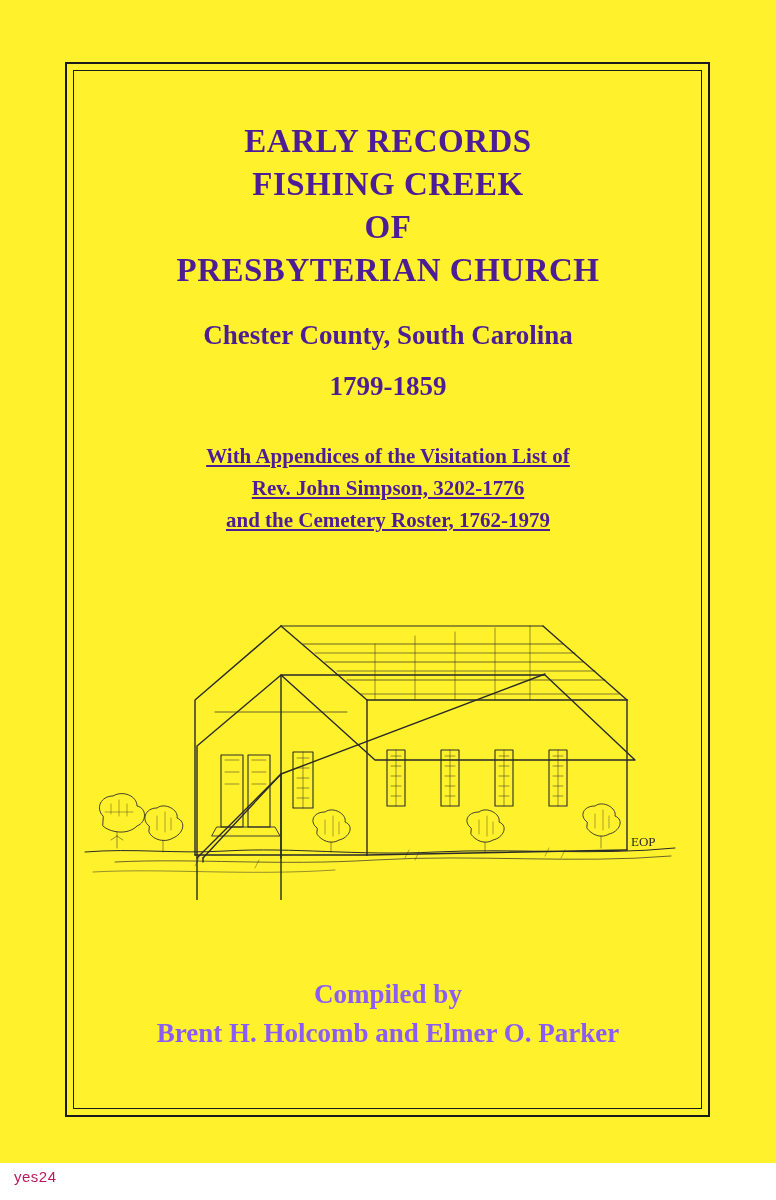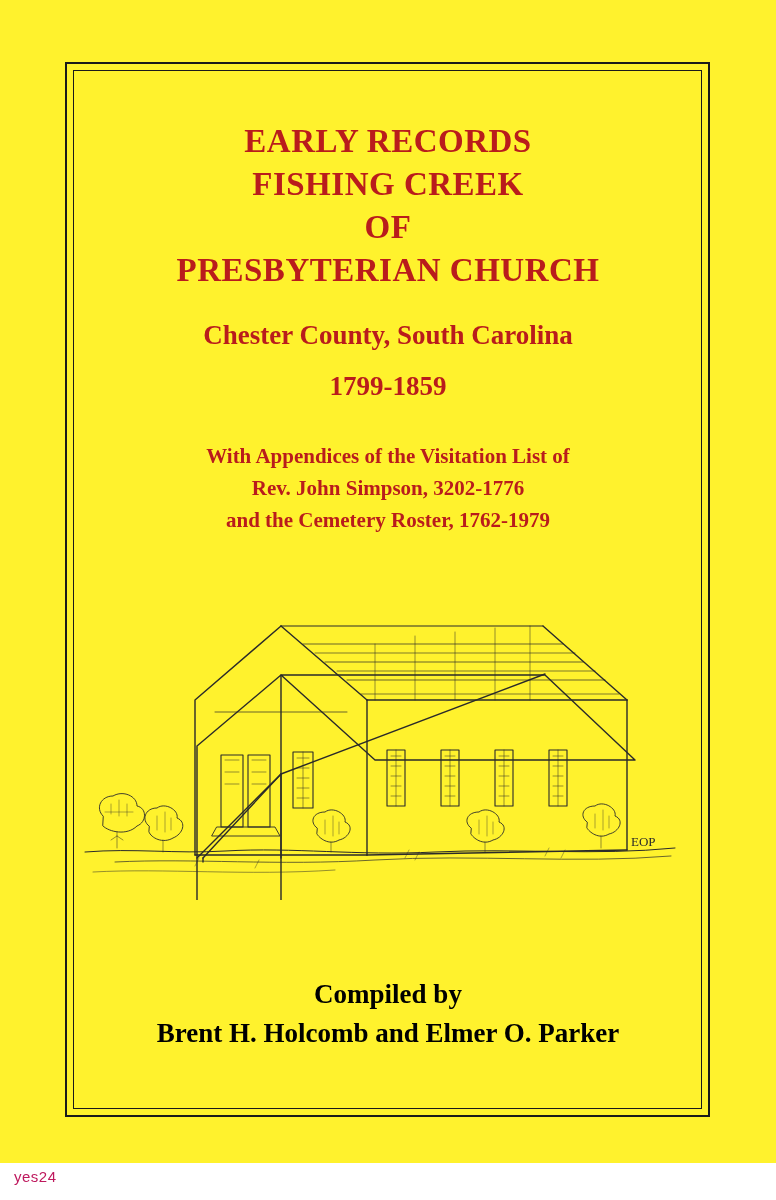--- a/index.html
+++ b/index.html
@@ -53,21 +53,21 @@
     border: 1px solid #1a1a1a;
     box-sizing: border-box;
   }
 
   .content {
     position: absolute;
     left: 95px;
     top: 95px;
     width: 586px;
     text-align: center;
-    color: #b91c1c;
+    color: #4c1d95;
   }
 
   .title-block {
     margin-top: 25px;
   }
   .title-line {
     font-size: 33px;
     font-weight: bold;
     letter-spacing: 0.5px;
     line-height: 1.30;
@@ -83,20 +83,21 @@
     margin-top: 16px;
   }
 
   .appendix-block {
     margin-top: 36px;
   }
   .appendix-line {
     font-size: 21px;
     font-weight: bold;
     line-height: 1.52;
+    text-decoration: underline;
   }
 
   
   .illustration {
     position: absolute;
     left: 75px;
     top: 600px;
     width: 620px;
     height: 300px;
     text-align: center;
@@ -104,21 +105,21 @@
   .illustration svg {
     display: block;
   }
 
   .credits {
     position: absolute;
     left: 95px;
     top: 975px;
     width: 586px;
     text-align: center;
-    color: #000000;
+    color: #8b5cf6;
   }
   .credit-line {
     font-size: 27px;
     font-weight: bold;
     line-height: 1.45;
   }
 
   
   .watermark {
     position: absolute;

